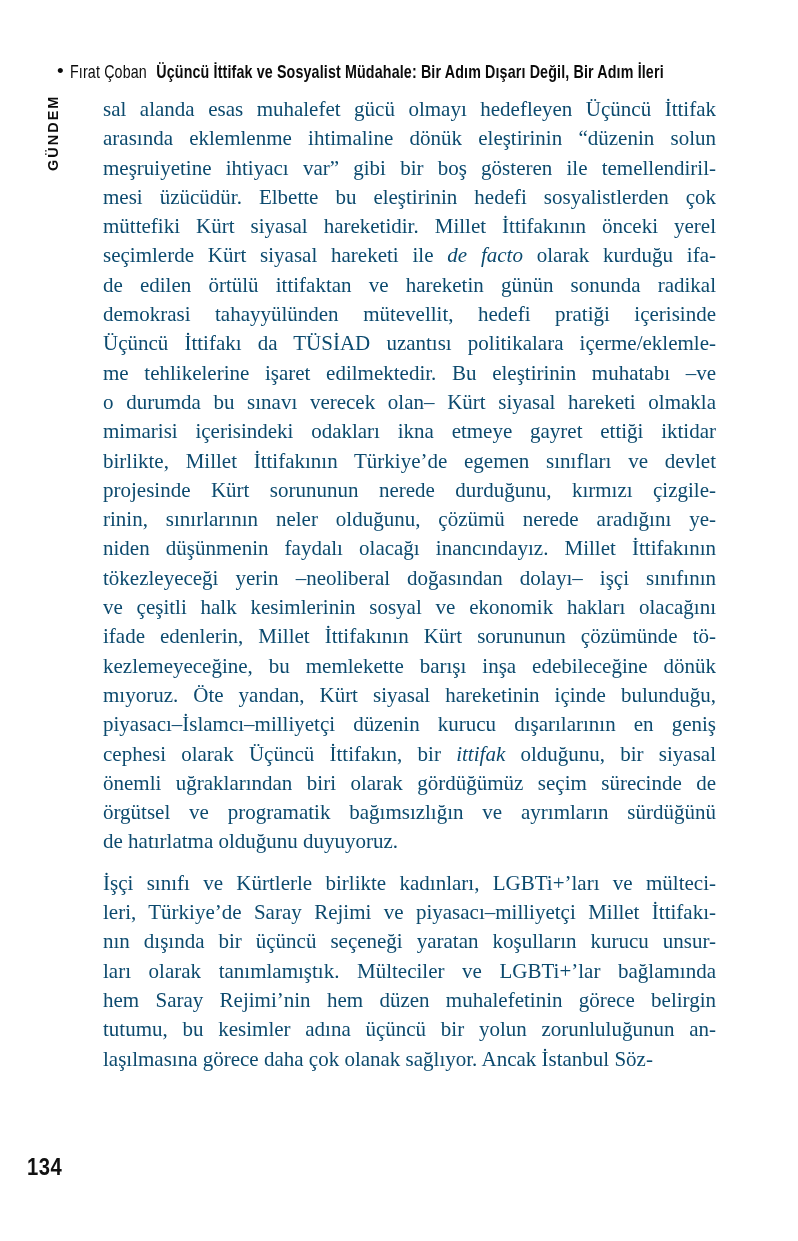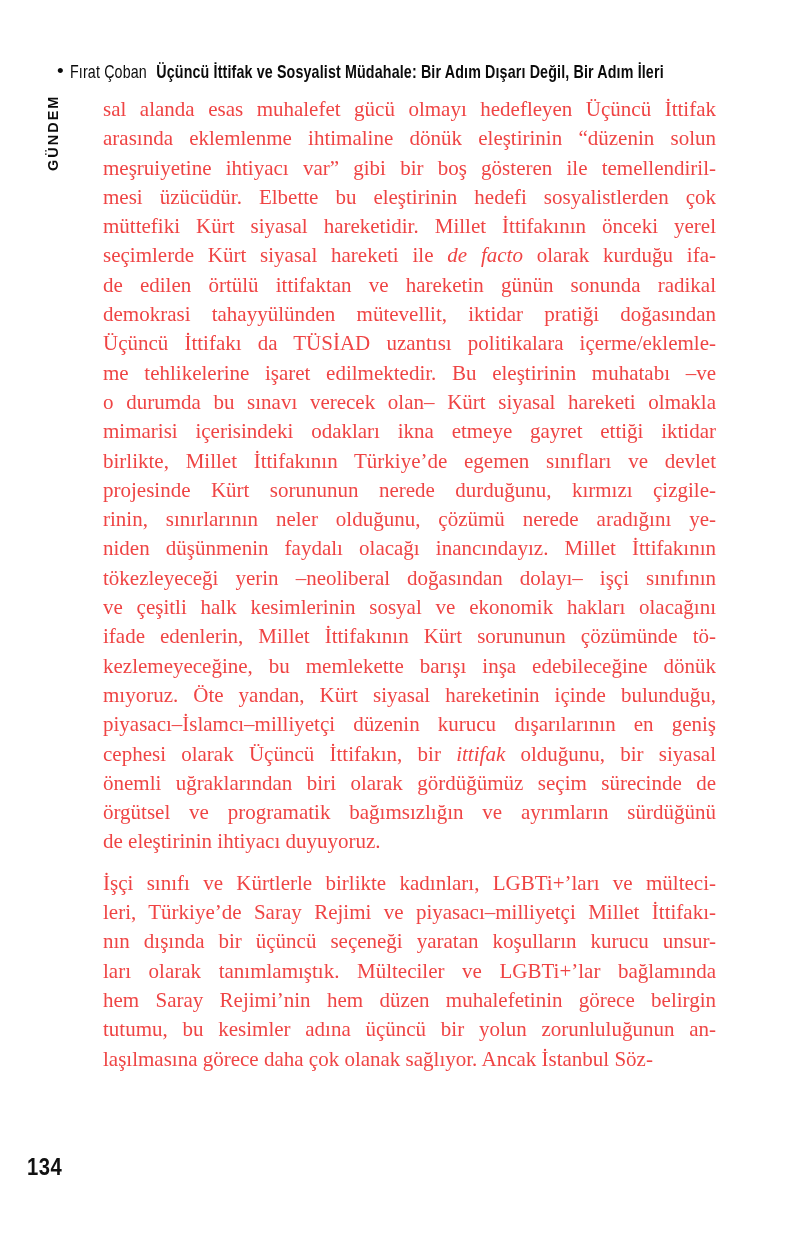--- a/index.html
+++ b/index.html
@@ -52,21 +52,21 @@
     letter-spacing: 2px;
     color: #0b0b0b;
   }
 
   
   .body-col {
     position: absolute;
     left: 103px; top: 95px;
     width: 613px;
     font-size: 21px;
-    color: #ef4444;
+    color: #0c4a6e;
   }
   .para { margin: 0; }
   .para + .para { margin-top: 12px; }
   .line {
     height: 29.3px;
     line-height: 29.3px;
     text-align: justify;
     text-align-last: justify;
     overflow: hidden;
   }
@@ -101,39 +101,39 @@
 
 <div class="body-col">
     <div class="para">
       <div class="line">sal alanda esas muhalefet gücü olmayı hedefleyen Üçüncü İttifak</div>
       <div class="line">arasında eklemlenme ihtimaline dönük eleştirinin “düzenin solun</div>
       <div class="line">meşruiyetine ihtiyacı var” gibi bir boş gösteren ile temellendiril-</div>
       <div class="line">mesi üzücüdür. Elbette bu eleştirinin hedefi sosyalistlerden çok</div>
       <div class="line">müttefiki Kürt siyasal hareketidir. Millet İttifakının önceki yerel</div>
       <div class="line">seçimlerde Kürt siyasal hareketi ile <i>de facto</i> olarak kurduğu ifa-</div>
       <div class="line">de edilen örtülü ittifaktan ve hareketin günün sonunda radikal</div>
-      <div class="line">demokrasi tahayyülünden mütevellit, iktidar pratiği doğasından</div>
+      <div class="line">demokrasi tahayyülünden mütevellit, hedefi pratiği içerisinde</div>
       <div class="line">Üçüncü İttifakı da TÜSİAD uzantısı politikalara içerme/eklemle-</div>
       <div class="line">me tehlikelerine işaret edilmektedir. Bu eleştirinin muhatabı –ve</div>
       <div class="line">o durumda bu sınavı verecek olan– Kürt siyasal hareketi olmakla</div>
       <div class="line">mimarisi içerisindeki odakları ikna etmeye gayret ettiği iktidar</div>
       <div class="line">birlikte, Millet İttifakının Türkiye’de egemen sınıfları ve devlet</div>
       <div class="line">projesinde Kürt sorununun nerede durduğunu, kırmızı çizgile-</div>
       <div class="line">rinin, sınırlarının neler olduğunu, çözümü nerede aradığını ye-</div>
       <div class="line">niden düşünmenin faydalı olacağı inancındayız. Millet İttifakının</div>
       <div class="line">tökezleyeceği yerin –neoliberal doğasından dolayı– işçi sınıfının</div>
       <div class="line">ve çeşitli halk kesimlerinin sosyal ve ekonomik hakları olacağını</div>
       <div class="line">ifade edenlerin, Millet İttifakının Kürt sorununun çözümünde tö-</div>
       <div class="line">kezlemeyeceğine, bu memlekette barışı inşa edebileceğine dönük</div>
       <div class="line">mıyoruz. Öte yandan, Kürt siyasal hareketinin içinde bulunduğu,</div>
       <div class="line">piyasacı–İslamcı–milliyetçi düzenin kurucu dışarılarının en geniş</div>
       <div class="line">cephesi olarak Üçüncü İttifakın, bir <i>ittifak</i> olduğunu, bir siyasal</div>
       <div class="line">önemli uğraklarından biri olarak gördüğümüz seçim sürecinde de</div>
       <div class="line">örgütsel ve programatik bağımsızlığın ve ayrımların sürdüğünü</div>
-      <div class="line last">de eleştirinin ihtiyacı duyuyoruz.</div>
+      <div class="line last">de hatırlatma olduğunu duyuyoruz.</div>
     </div>
     <div class="para">
       <div class="line">İşçi sınıfı ve Kürtlerle birlikte kadınları, LGBTi+’ları ve mülteci-</div>
       <div class="line">leri, Türkiye’de Saray Rejimi ve piyasacı–milliyetçi Millet İttifakı-</div>
       <div class="line">nın dışında bir üçüncü seçeneği yaratan koşulların kurucu unsur-</div>
       <div class="line">ları olarak tanımlamıştık. Mülteciler ve LGBTi+’lar bağlamında</div>
       <div class="line">hem Saray Rejimi’nin hem düzen muhalefetinin görece belirgin</div>
       <div class="line">tutumu, bu kesimler adına üçüncü bir yolun zorunluluğunun an-</div>
       <div class="line last">laşılmasına görece daha çok olanak sağlıyor. Ancak İstanbul Söz-</div>
     </div>

